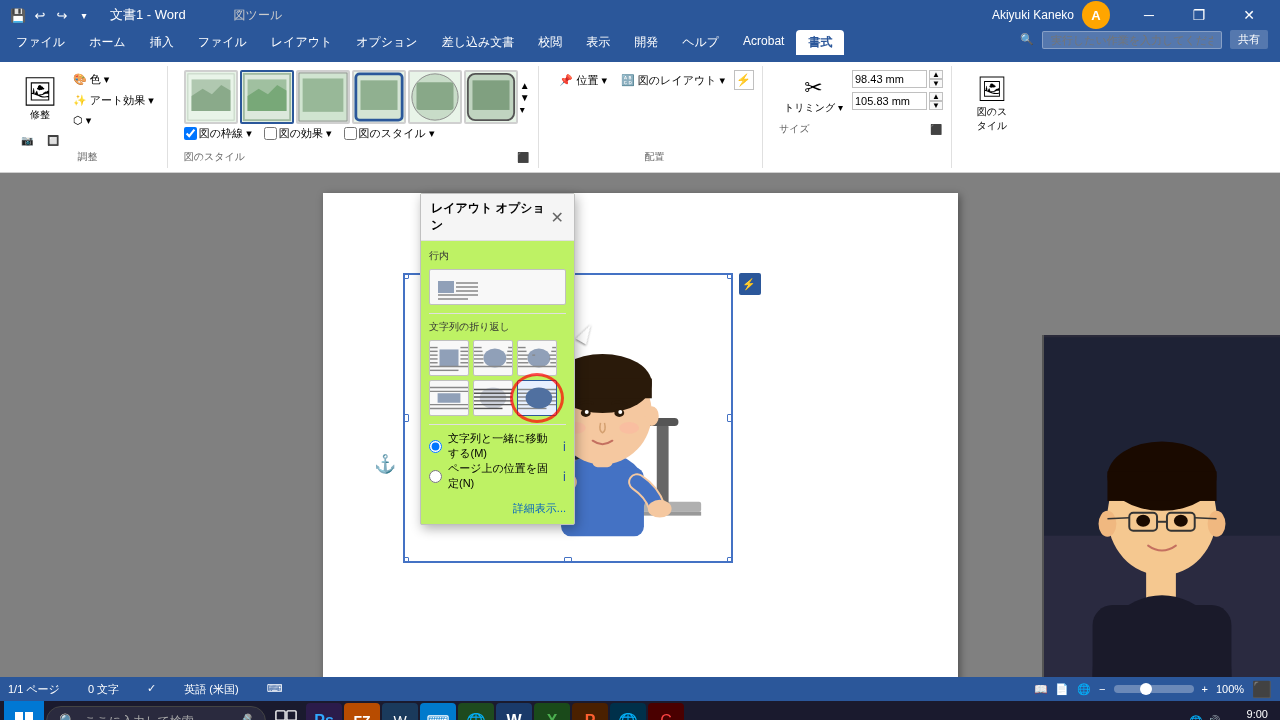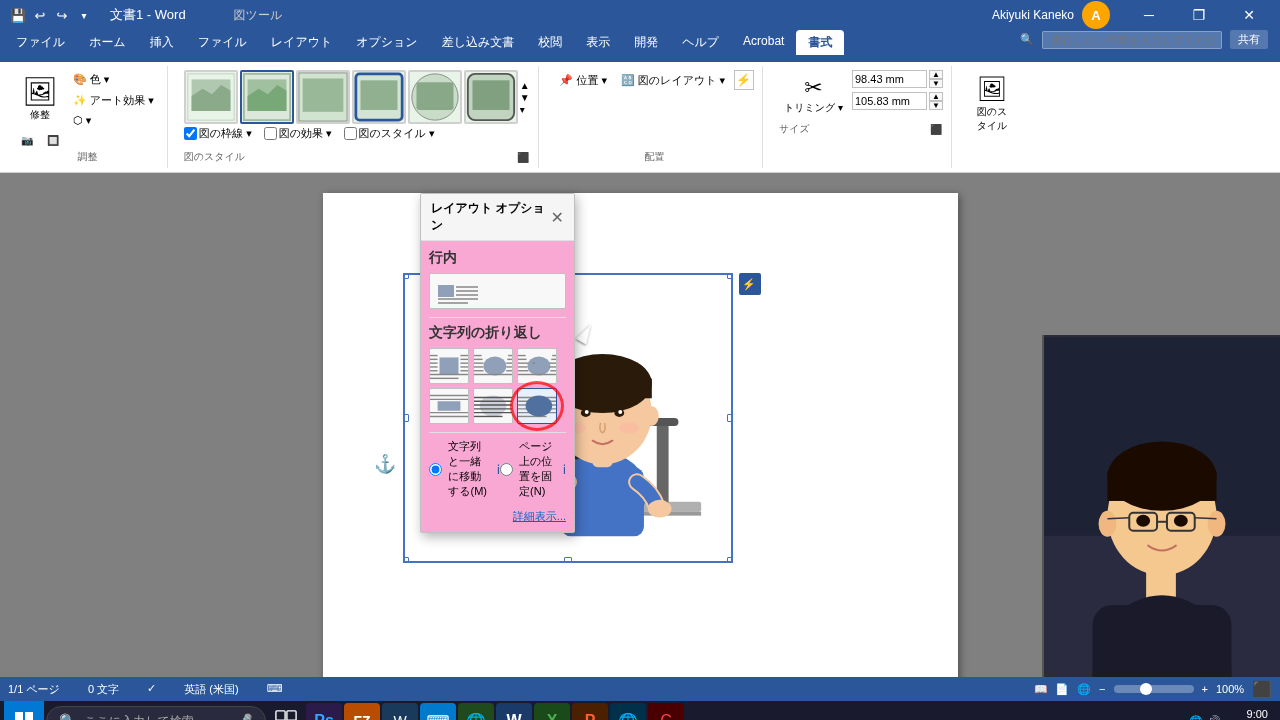--- a/index.html
+++ b/index.html
@@ -43,33 +43,33 @@
     .handle.tl { top: -4px; left: -4px; }
     .handle.tm { top: -4px; left: calc(50% - 4px); }
     .handle.tr { top: -4px; right: -4px; }
     .handle.ml { top: calc(50% - 4px); left: -4px; }
     .handle.mr { top: calc(50% - 4px); right: -4px; }
     .handle.bl { bottom: -4px; left: -4px; }
     .handle.bm { bottom: -4px; left: calc(50% - 4px); }
     .handle.br { bottom: -4px; right: -4px; }
 
     
-    .layout-panel { position: absolute; left: 390px; top: 5px; width: 155px; background: #f9a8d4; border: 1px solid #c0c0c0; box-shadow: 2px 4px 12px rgba(0,0,0,0.3); border-radius: 2px; z-index: 100; }
+    .layout-panel { position: absolute; left: 390px; top: 5px; width: 155px; background: #bef264; border: 1px solid #c0c0c0; box-shadow: 2px 4px 12px rgba(0,0,0,0.3); border-radius: 2px; z-index: 100; }
     .layout-panel-header { background: #f5f5f5; padding: 6px 10px; display: flex; justify-content: space-between; align-items: center; border-bottom: 1px solid #e0e0e0; font-size: 12px; font-weight: bold; }
     .layout-panel-close { cursor: pointer; font-size: 16px; color: #666; border: none; background: transparent; }
     .layout-panel-body { padding: 8px; }
-    .layout-section-label { font-size: 14px; color: #333; margin-bottom: 6px; font-weight: bold; }
+    .layout-section-label { font-size: 10px; color: #333; margin-bottom: 6px; font-weight: normal; }
     .layout-option { width: 40px; height: 36px; border: 1px solid #c0c0c0; border-radius: 2px; cursor: pointer; display: flex; align-items: center; justify-content: center; background: #f8f8f8; }
     .layout-option.selected { border-color: #2b579a; background: #e8f0fe; }
     .layout-option svg { width: 34px; height: 28px; }
     .layout-divider { border: none; border-top: 1px solid #e0e0e0; margin: 6px 0; }
-    .layout-radio-group { display: flex; flex-direction: row; margin: 6px 0; justify-content: space-between; }
+    .layout-radio-group { display: flex; flex-direction: column; margin: 6px 0; justify-content: space-between; }
     .layout-radio { display: flex; align-items: center; gap: 6px; font-size: 11px; cursor: pointer; }
     .layout-radio input { margin: 0; }
-    .layout-link { text-align: right; font-size: 11px; color: #0563c1; cursor: pointer; text-decoration: underline; padding-top: 4px; }
+    .layout-link { text-align: right; font-size: 11px; color: #0563c1; cursor: pointer; padding-top: 4px; }
 
     
     .status-bar { background: #2b579a; height: 24px; display: flex; align-items: center; padding: 0 8px; color: white; font-size: 11px; gap: 16px; justify-content: space-between; }
     .status-left { display: flex; gap: 28px; }
     .status-right { display: flex; align-items: center; gap: 8px; }
 
     
     .taskbar { background: #1a1a2e; height: 40px; display: flex; align-items: center; padding: 0 4px; gap: 2px; }
     .taskbar-start { width: 40px; height: 40px; background: #0078d4; display: flex; align-items: center; justify-content: center; cursor: pointer; }
     .taskbar-search { background: #2a2a3e; border-radius: 20px; height: 30px; width: 220px; display: flex; align-items: center; padding: 0 12px; gap: 8px; color: #aaa; font-size: 12px; cursor: pointer; border: 1px solid #444; }

